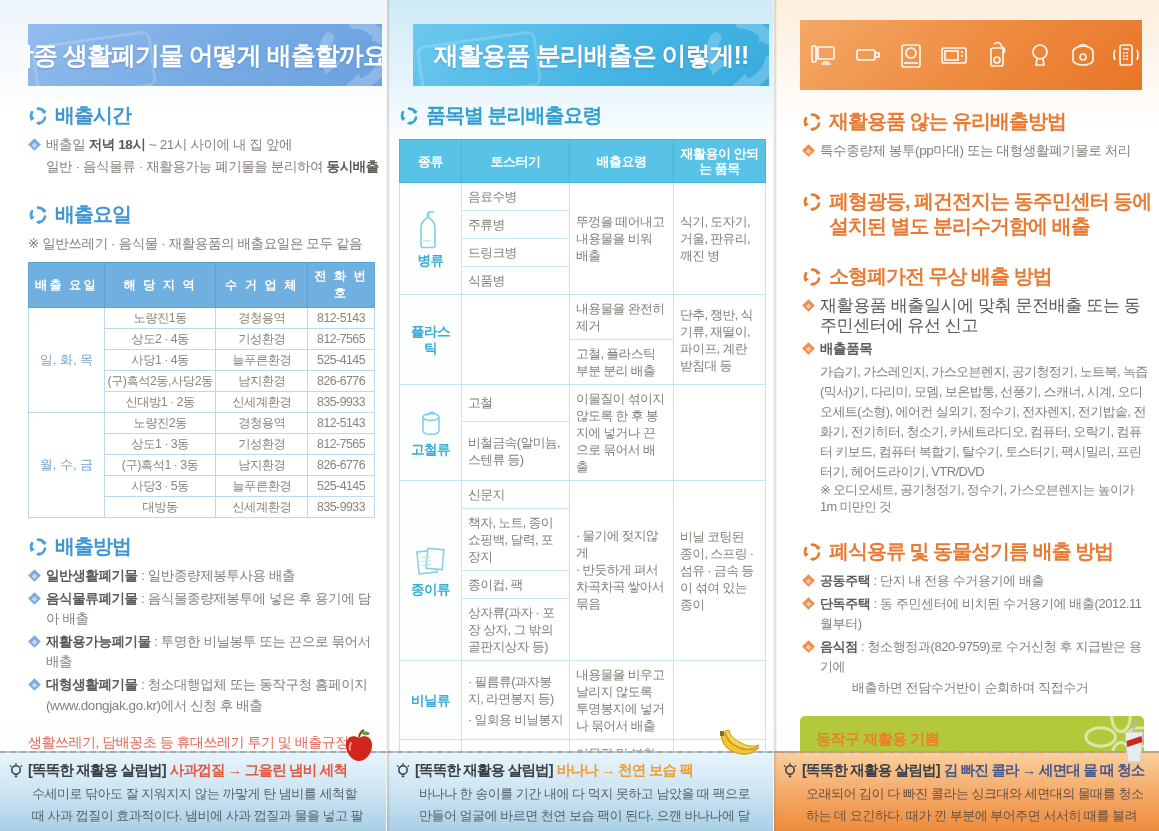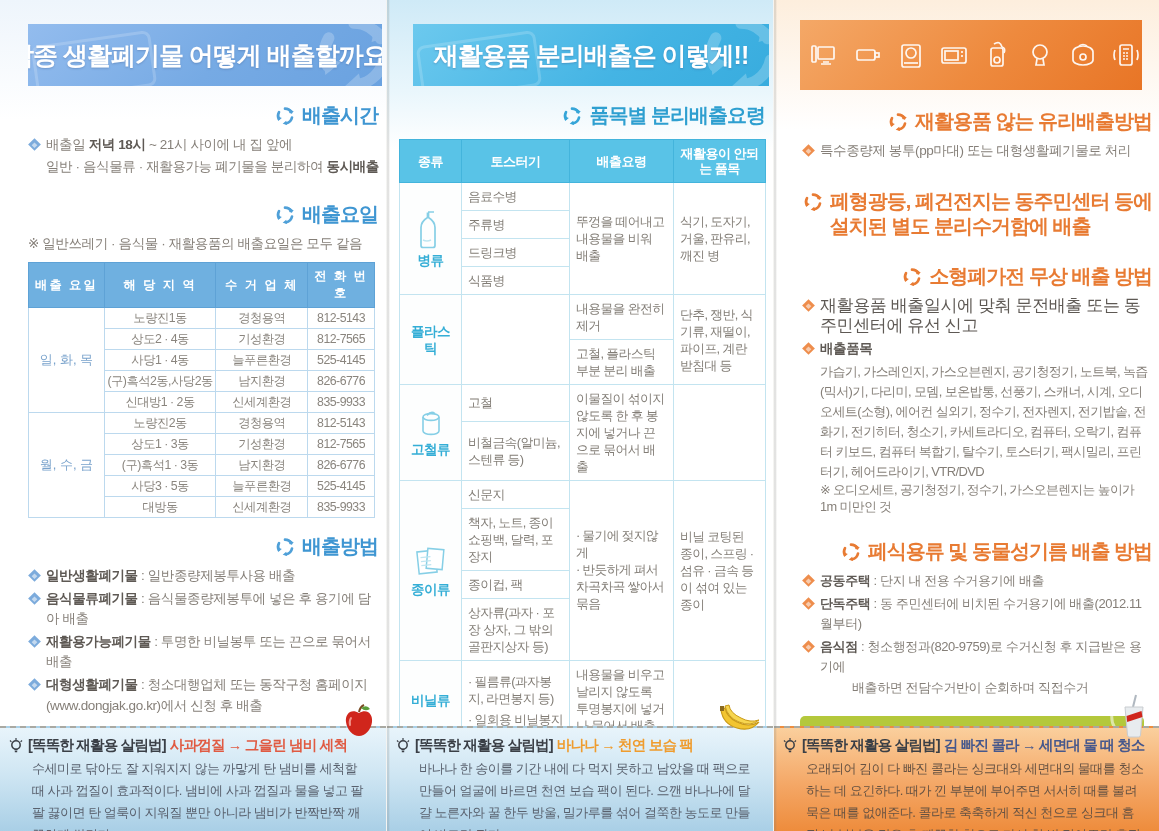--- a/index.html
+++ b/index.html
@@ -31,21 +31,21 @@
   .banner h1 { color:#fff; font-size:25px; font-weight:bold; letter-spacing:-1px; text-shadow:0 1px 2px rgba(60,90,140,.35); white-space:nowrap; }
   .banner-decor { position:absolute; opacity:.22; }
   .decor-recycle { right:-14px; top:-12px; width:84px; height:84px; }
   .decor-shapes { left:6px; bottom:-8px; width:120px; height:56px; border:3px solid #fff; border-radius:8px; opacity:.18; transform:rotate(-8deg); }
 
   
   .appl-row { display:flex; gap:13px; align-items:center; }
   .appl-row svg { width:30px; height:30px; stroke:#fff; fill:none; stroke-width:1.7; opacity:.92; }
 
   
-  .sec { display:flex; align-items:center; gap:7px; margin:16px 8px 6px 28px;justify-content:flex-end; }
+  .sec { display:flex; align-items:center; gap:7px; margin:16px 8px 6px 28px; }
   .sec .rc { flex:0 0 auto; width:20px; height:20px; }
   .sec h2 { font-size:20px; font-weight:bold; letter-spacing:-1px; white-space:nowrap; }
   .sec-blue   { color:#3f96d2; }
   .sec-orange { color:#e87b33; }
   .sec-2line h2 { line-height:25px; }
   .rc svg { display:block; width:100%; height:100%; }
 
   
   .brow { display:flex; align-items:flex-start; gap:7px; margin:3px 6px 3px 30px; font-size:13.5px; line-height:20px; letter-spacing:-0.4px; }
   .dia { flex:0 0 auto; width:9px; height:9px; margin-top:5px; transform:rotate(45deg); position:relative; }
@@ -85,21 +85,21 @@
   }
   .greenbox .pret { color:#ef7d2a; font-weight:bold; font-size:15px; letter-spacing:-0.5px; }
   .greenbox .ttl { margin-top:4px; color:#fff; letter-spacing:-0.8px; }
   .greenbox .ttl .big { font-size:20.5px; font-weight:bold; }
   .greenbox .ttl .rest { font-size:13.5px; }
   .greenbox .brow { margin:3px 0 3px 2px; font-size:12.8px; color:#fff; line-height:17px; }
   .greenbox .blabel { color:#fff; }
   .gflower { position:absolute; opacity:.55; }
 
   
-  .tips { position:absolute; left:0; bottom:0; width:386px; height:105px; border-top:2px dashed #a9a9a2; padding:8px 10px 0 8px; }
+  .tips { position:absolute; left:0; bottom:0; width:386px; height:80px; border-top:2px dashed #a9a9a2; padding:8px 10px 0 8px; }
   .tips-blue { background:linear-gradient(180deg,#e8f4fb 0,#cfe6f3 45%,#a9cfe6 100%); }
   .tips-orange { background:linear-gradient(180deg,#facf9d 0,#f4a766 55%,#ee8c3c 100%); }
   .tip-head { display:flex; align-items:center; gap:4px; }
   .tip-label { font-weight:bold; font-size:14.5px; color:#3a3f46; letter-spacing:-0.8px; }
   .tip-subject { font-weight:bold; font-size:14.5px; letter-spacing:-0.8px; }
   .subj-red { color:#e05a42; } .subj-orange { color:#ef9c2e; } .subj-navy { color:#47588c; }
   .tip-body { margin:3px 4px 0 24px; font-size:13px; line-height:22px; color:#59616e; letter-spacing:-0.5px; }
   .tips-orange .tip-body { color:#665242; }
   .tip-art { position:absolute; right:10px; top:-26px; }
 </style>

